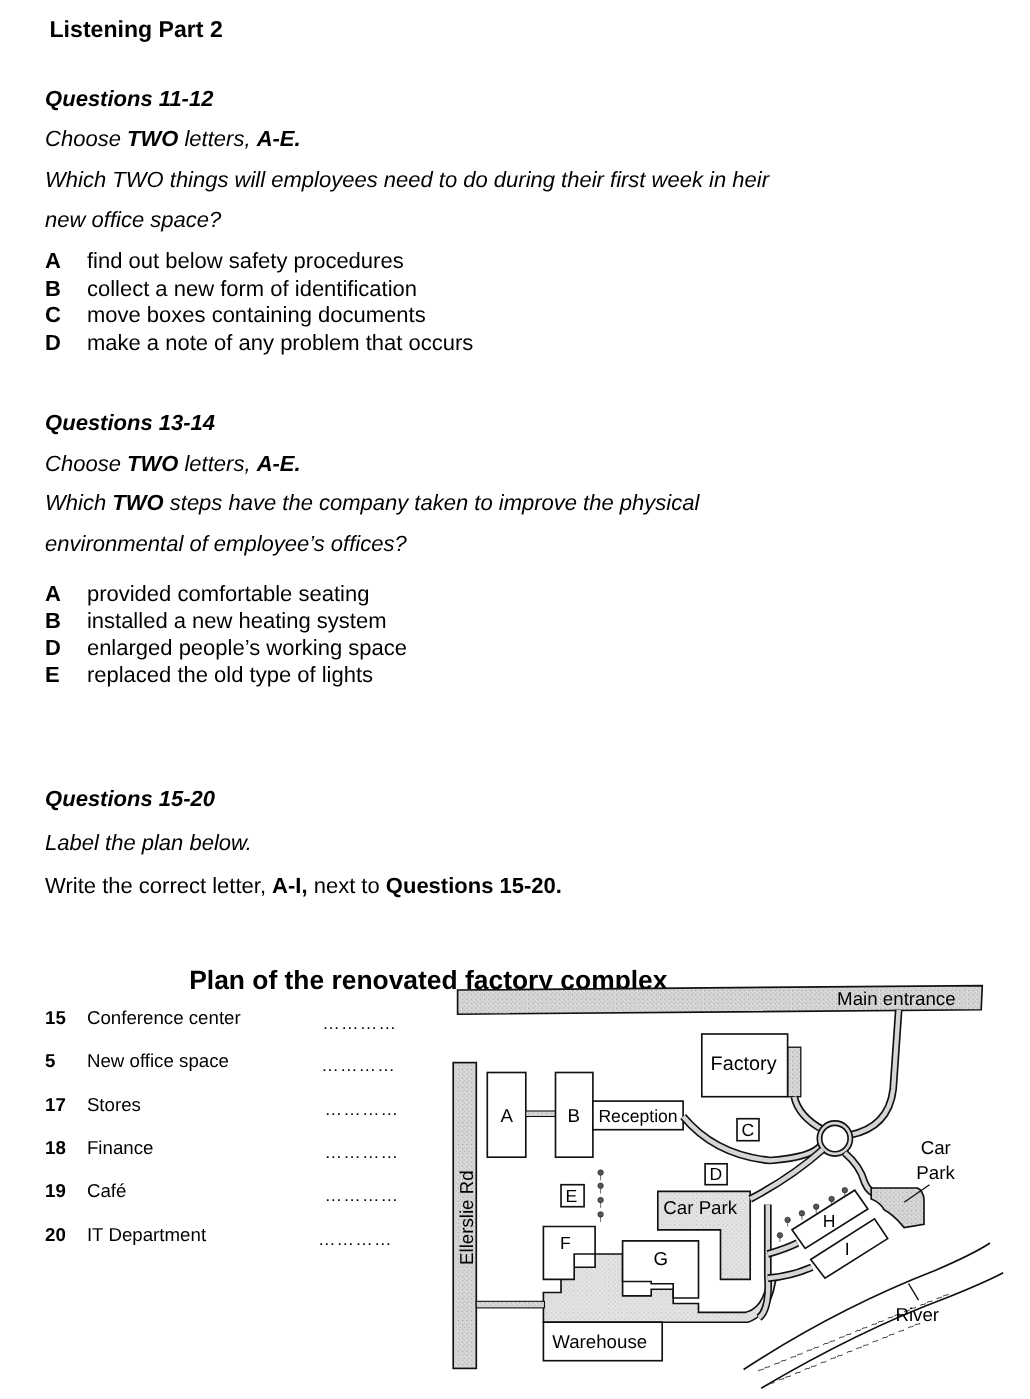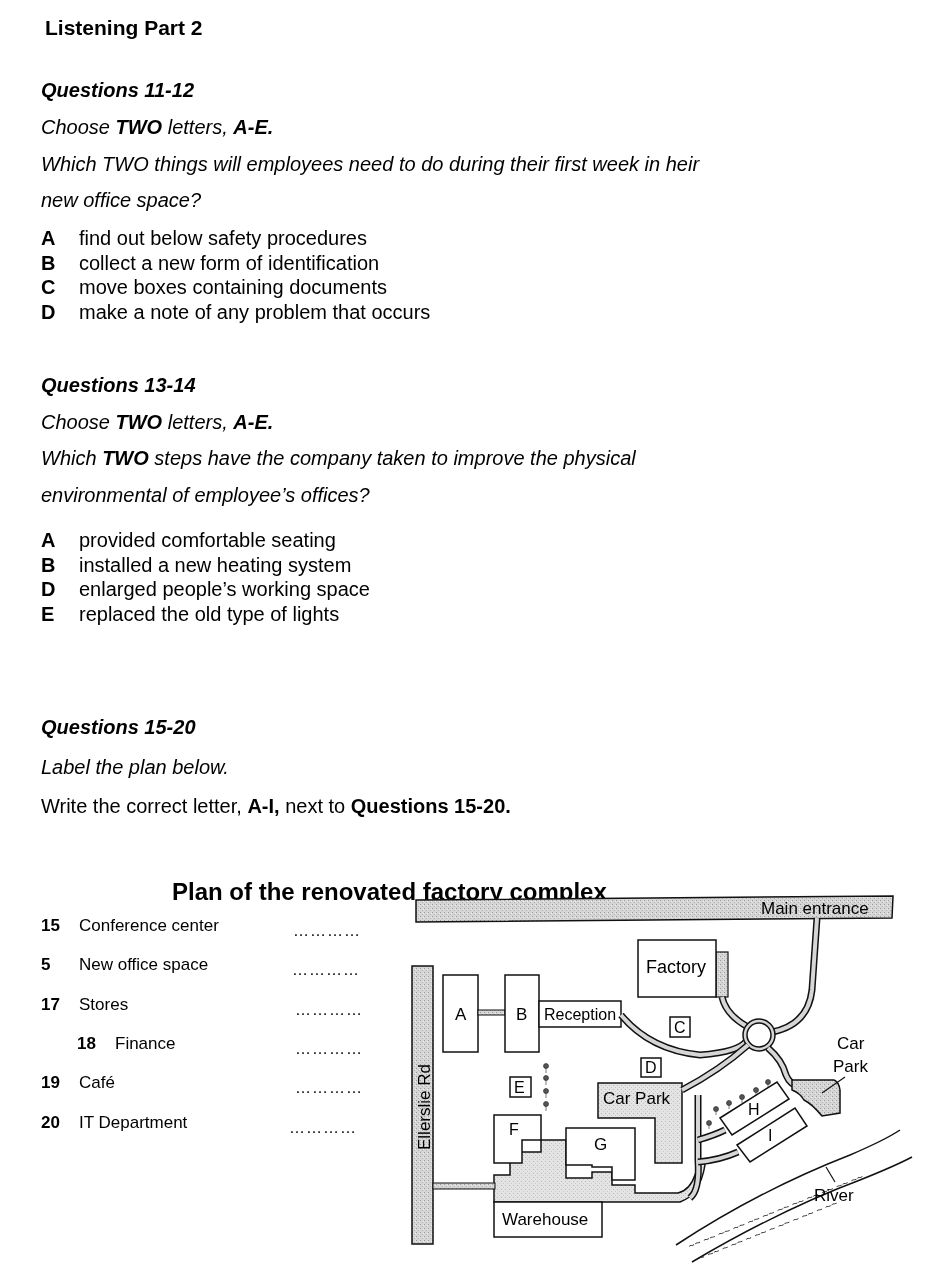--- a/index.html
+++ b/index.html
@@ -58,21 +58,21 @@
   <span>Write the correct letter, </span><b>A-I,</b><span> next to </span><b>Questions 15-20.</b>
 </div>
 <div class="abs map-title" style="left:172px;top:834px;margin-top:44px;">Plan of the renovated factory complex</div>
 
 <div class="abs label-row" style="left:41px;top:916px;"><span class="num">15</span><span>Conference center</span></div>
 <div class="abs dots" style="left:293px;top:922px;">…………</div>
 <div class="abs label-row" style="left:41px;top:955px;"><span class="num">5</span><span>New office space</span></div>
 <div class="abs dots" style="left:292px;top:961px;">…………</div>
 <div class="abs label-row" style="left:41px;top:995px;"><span class="num">17</span><span>Stores</span></div>
 <div class="abs dots" style="left:295px;top:1001px;">…………</div>
-<div class="abs label-row" style="left:41px;top:1034px;margin-left:36px;"><span class="num">18</span><span>Finance</span></div>
+<div class="abs label-row" style="left:41px;top:1034px;"><span class="num">18</span><span>Finance</span></div>
 <div class="abs dots" style="left:295px;top:1040px;">…………</div>
 <div class="abs label-row" style="left:41px;top:1073px;"><span class="num">19</span><span>Café</span></div>
 <div class="abs dots" style="left:295px;top:1079px;">…………</div>
 <div class="abs label-row" style="left:41px;top:1113px;"><span class="num">20</span><span>IT Department</span></div>
 <div class="abs dots" style="left:289px;top:1119px;">…………</div>
 
 <svg class="abs" style="left:0;top:0;" width="936" height="1272">
   <defs>
     <pattern id="speckle" width="4" height="4" patternUnits="userSpaceOnUse">
       <rect width="4" height="4" fill="#d6d6d6"></rect>

